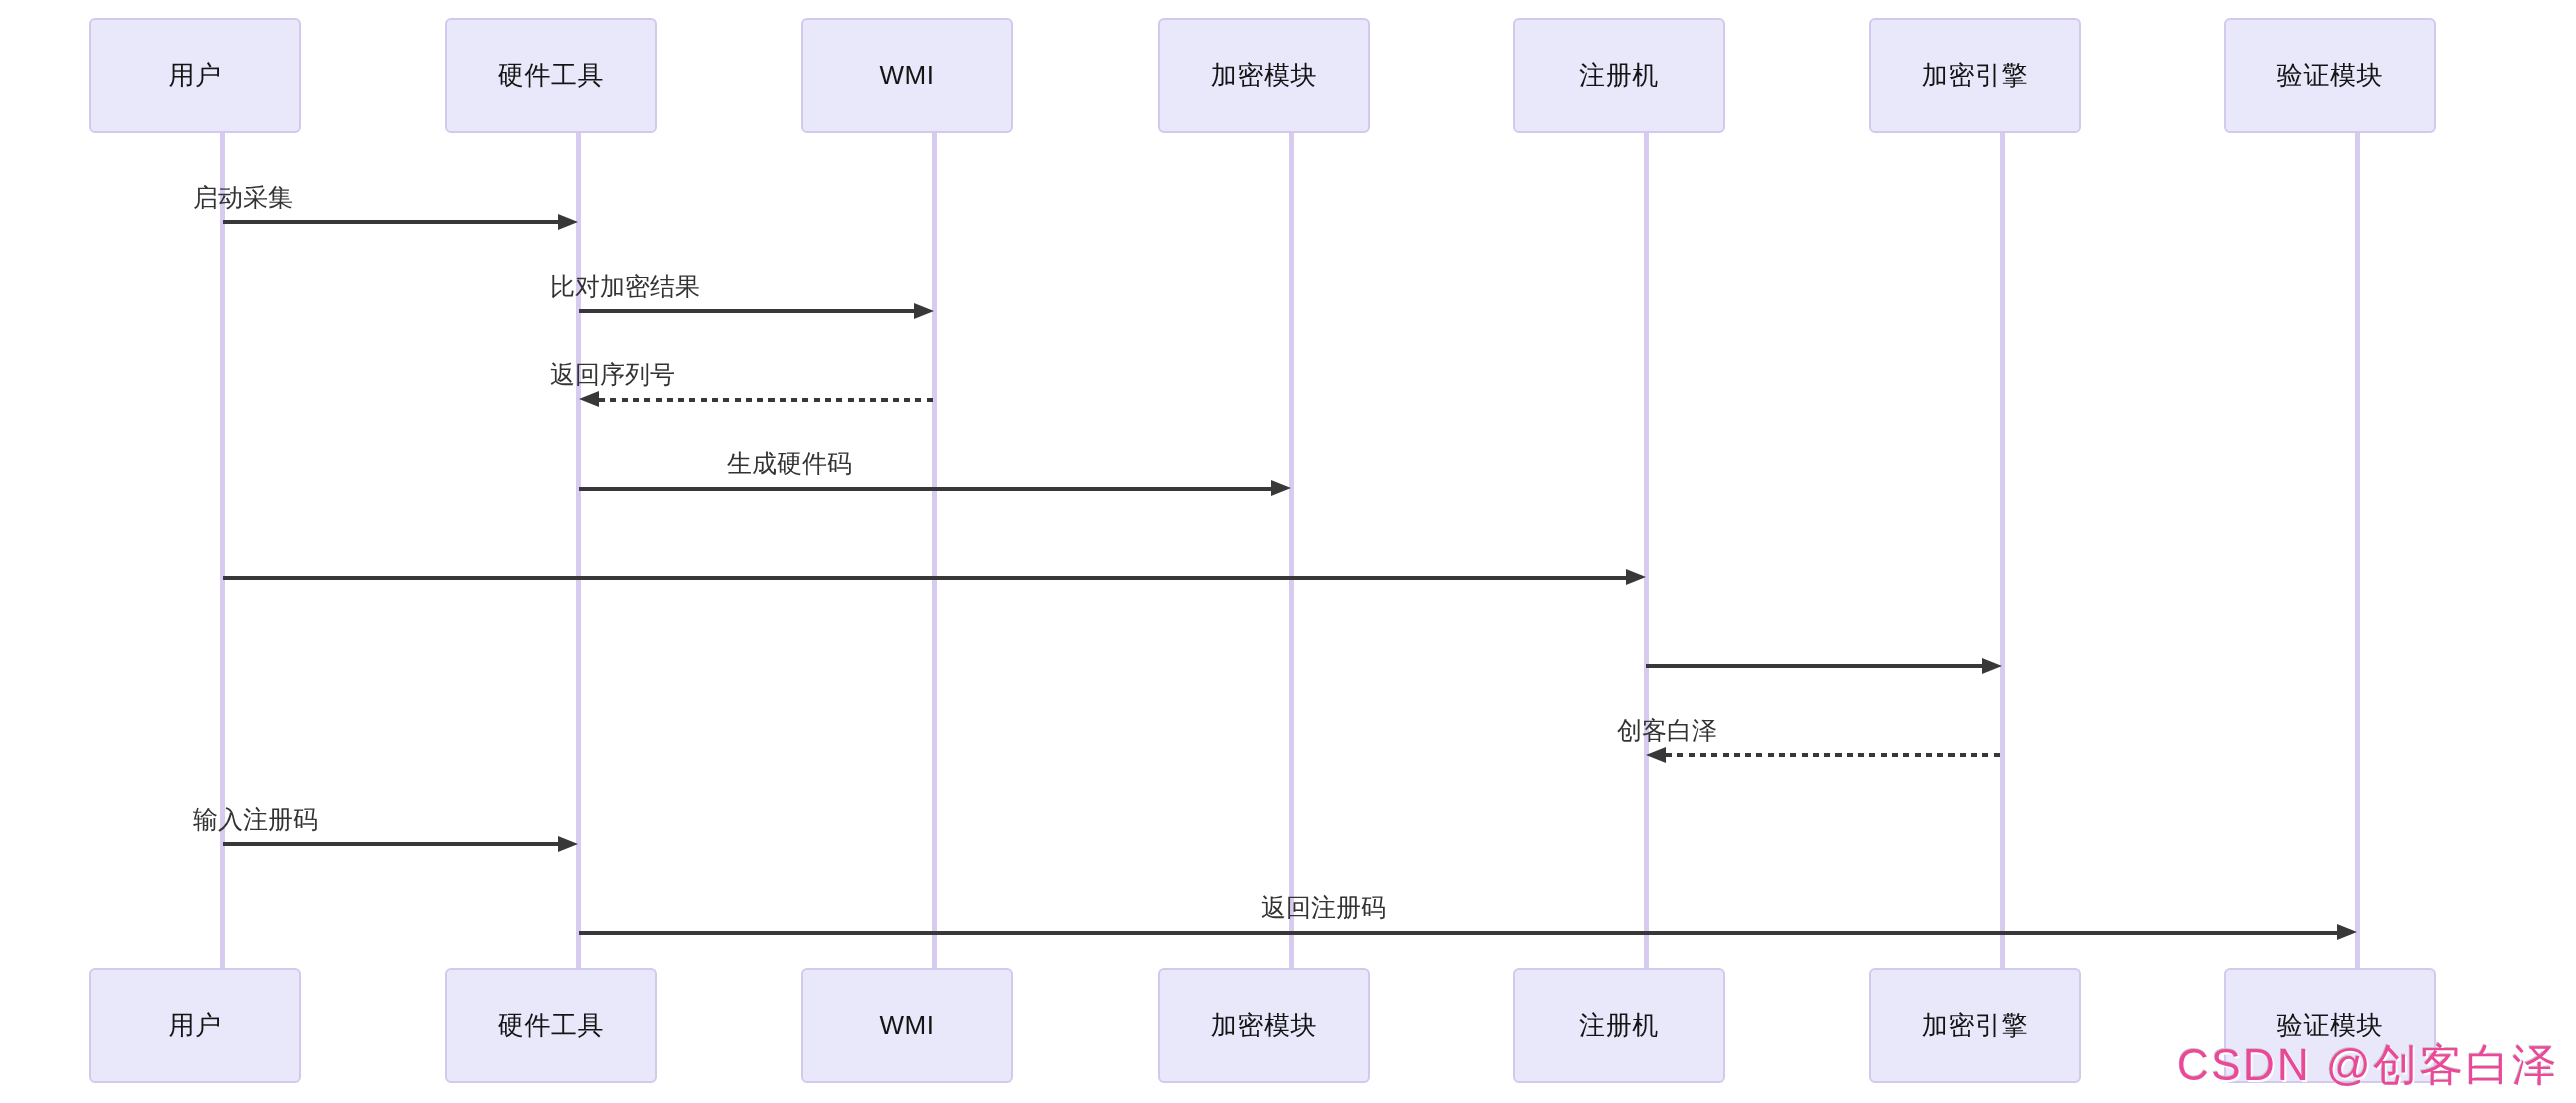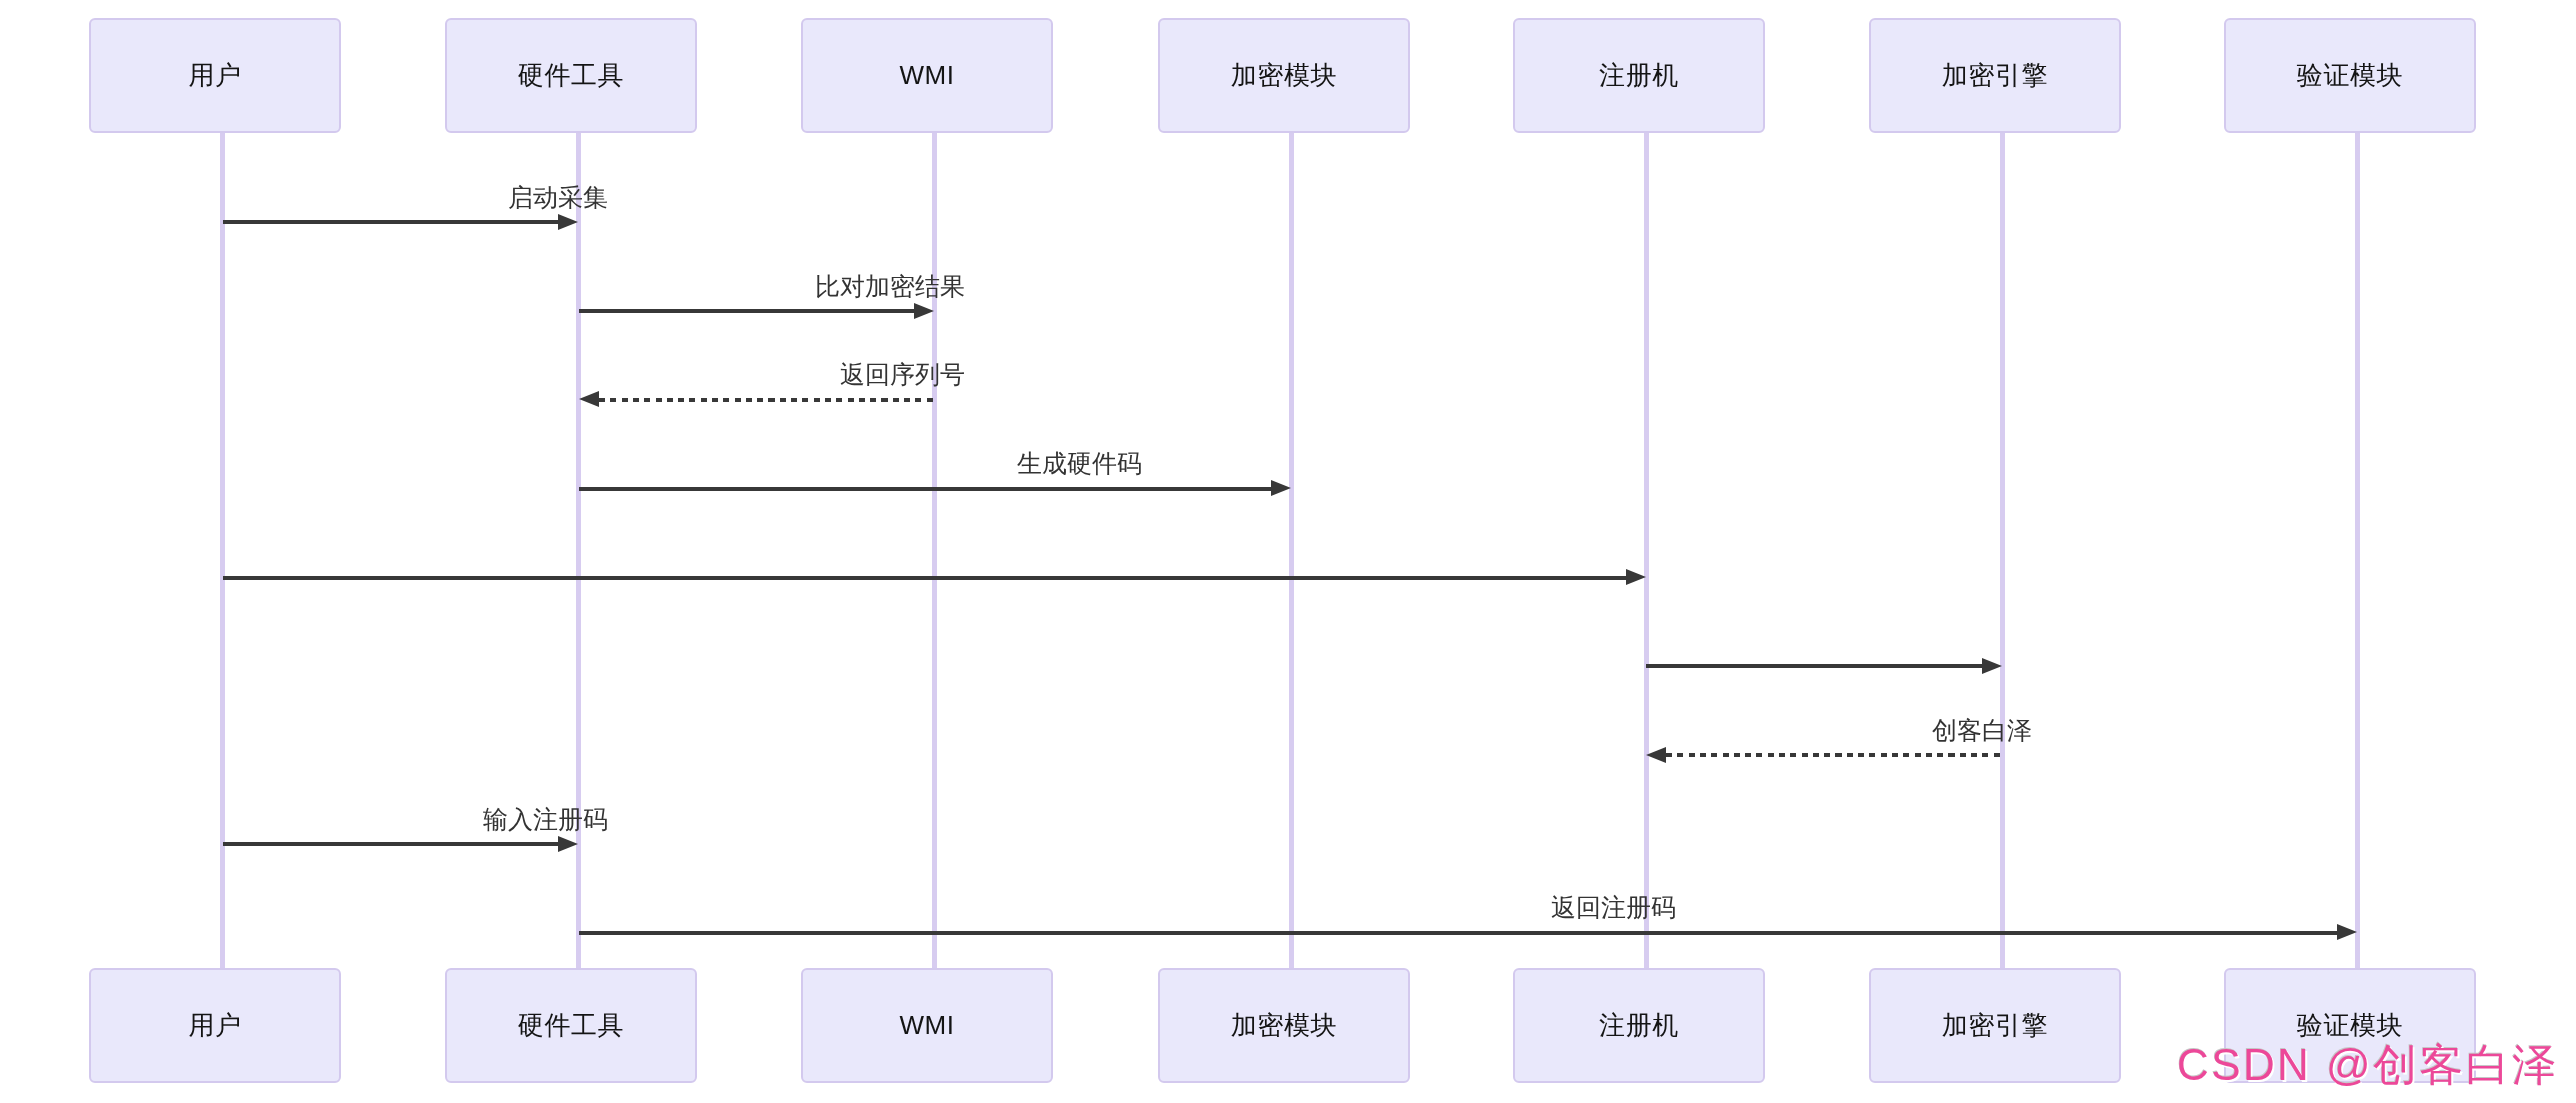--- a/index.html
+++ b/index.html
@@ -14,21 +14,21 @@
     overflow: hidden;
     font-family: "Liberation Sans", "DejaVu Sans", sans-serif;
   }
   .stage {
     position: absolute;
     inset: 0;
   }
   
   .actor-box {
     position: absolute;
-    width: 252px;
+    width: 212px;
     height: 115px;
     box-sizing: border-box;
     background: #e9e8fb;
     border: 2.4px solid #d3c9ee;
     border-radius: 6px;
     display: flex;
     align-items: center;
     justify-content: center;
   }
   .actor-box .actor-label {
@@ -61,21 +61,21 @@
     border-top: 8.3px solid transparent;
     border-bottom: 8.3px solid transparent;
   }
   .msg-head.right { border-left: 20px solid #383838; }
   .msg-head.left  { border-right: 20px solid #383838; }
   .msg-label {
     position: absolute;
     width: 415px;
     height: 31px;
     line-height: 31px;
-    text-align: right;
+    text-align: left;
     font-size: 25px;
     color: #333333;
     white-space: nowrap;
   }
   
   .watermark {
     position: absolute;
     left: 2177px;
     top: 1036px;
     font-size: 44px;

